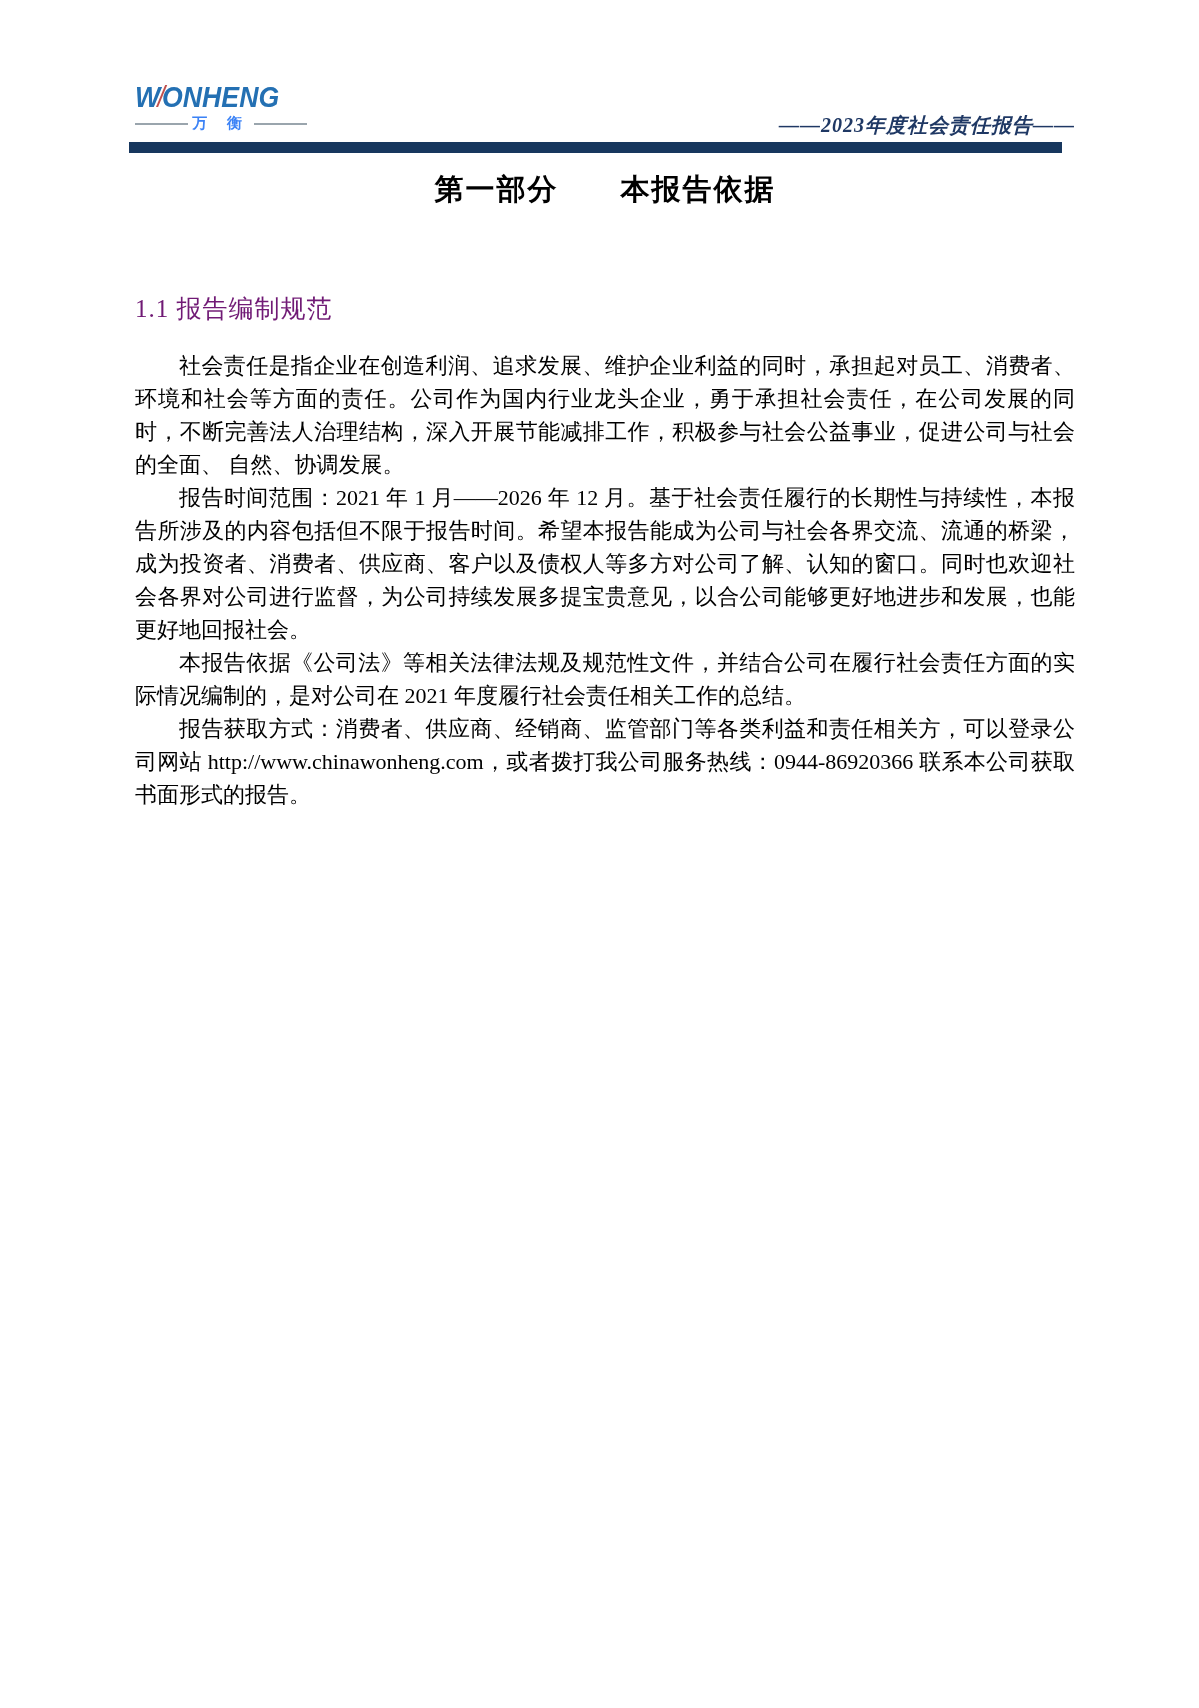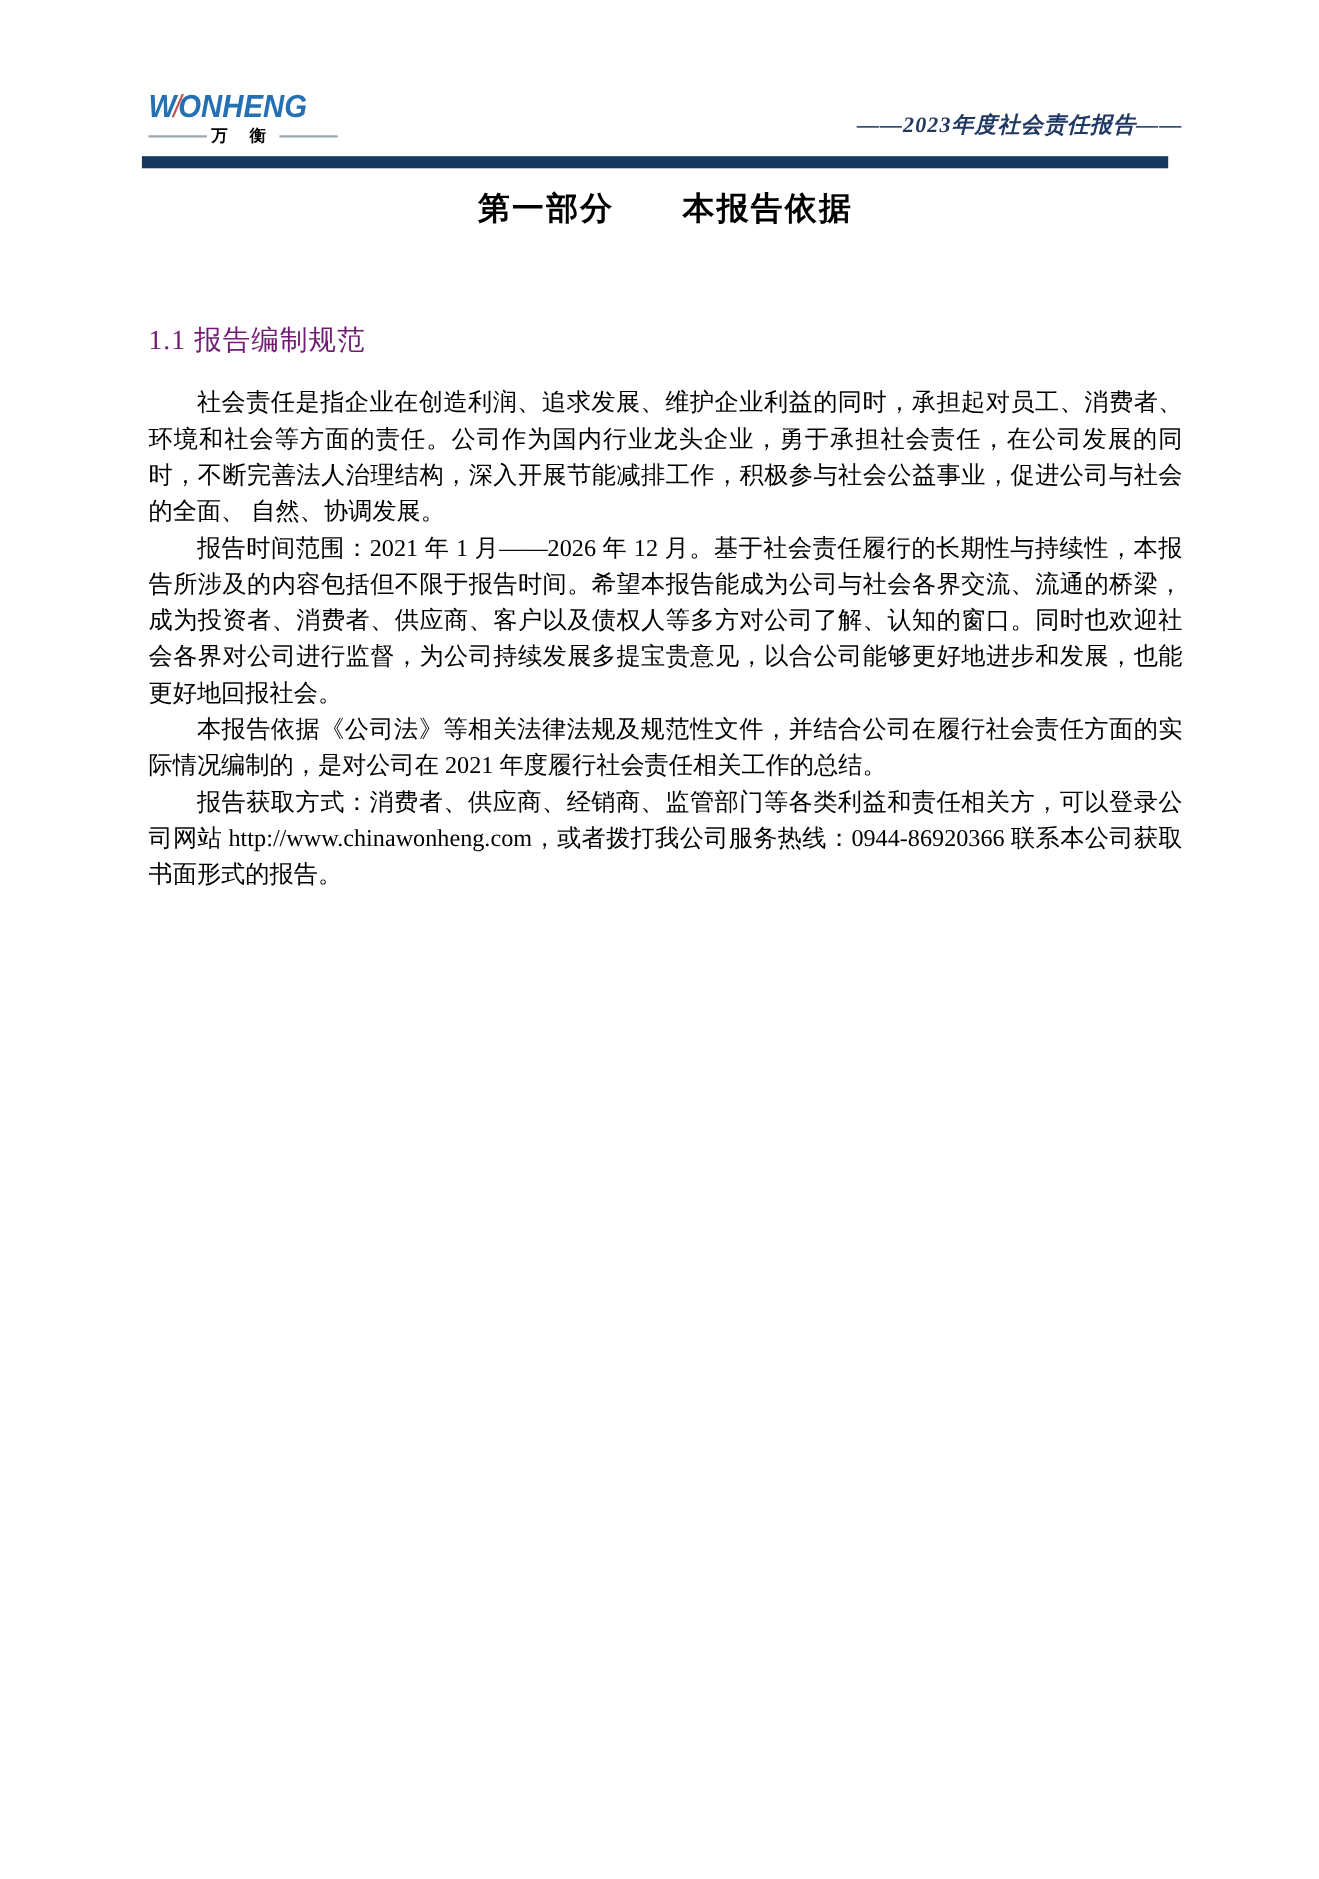--- a/index.html
+++ b/index.html
@@ -48,27 +48,27 @@
   }
   .logo-sub .rule {
     flex: 1;
     height: 2px;
     background: #9aa5ad;
   }
   .logo-sub-text {
     font-size: 15px;
     font-weight: 700;
     letter-spacing: 8px;
-    color: #000000;
+    color: #3b82f6;
     white-space: nowrap;
   }
   .header-report-label {
     position: absolute;
     right: 124px;
-    top: 100px;
+    top: 112px;
     font-size: 20px;
     font-style: italic;
     font-weight: 600;
     color: #1f3864;
     letter-spacing: 1px;
     white-space: nowrap;
   }
   .header-bar {
     position: absolute;
     left: 129px;

